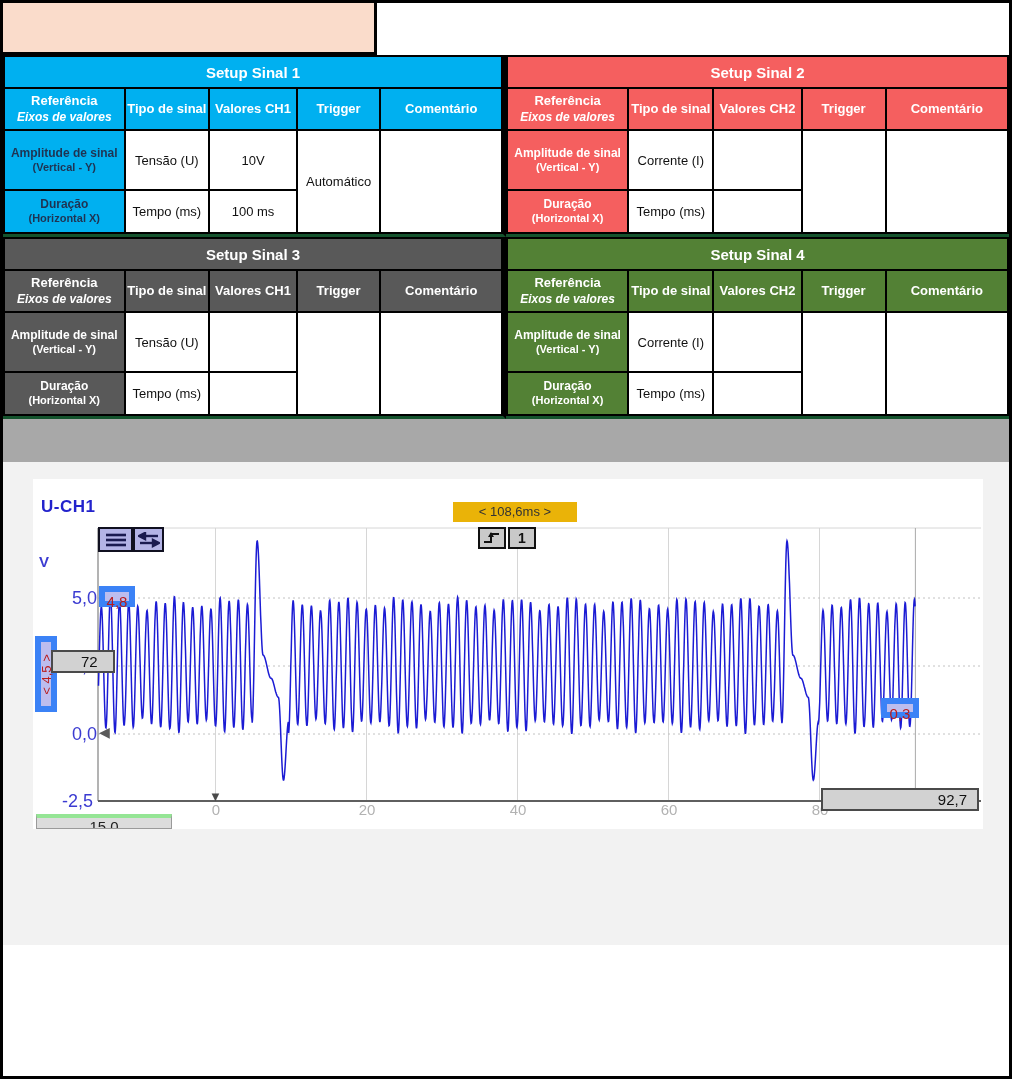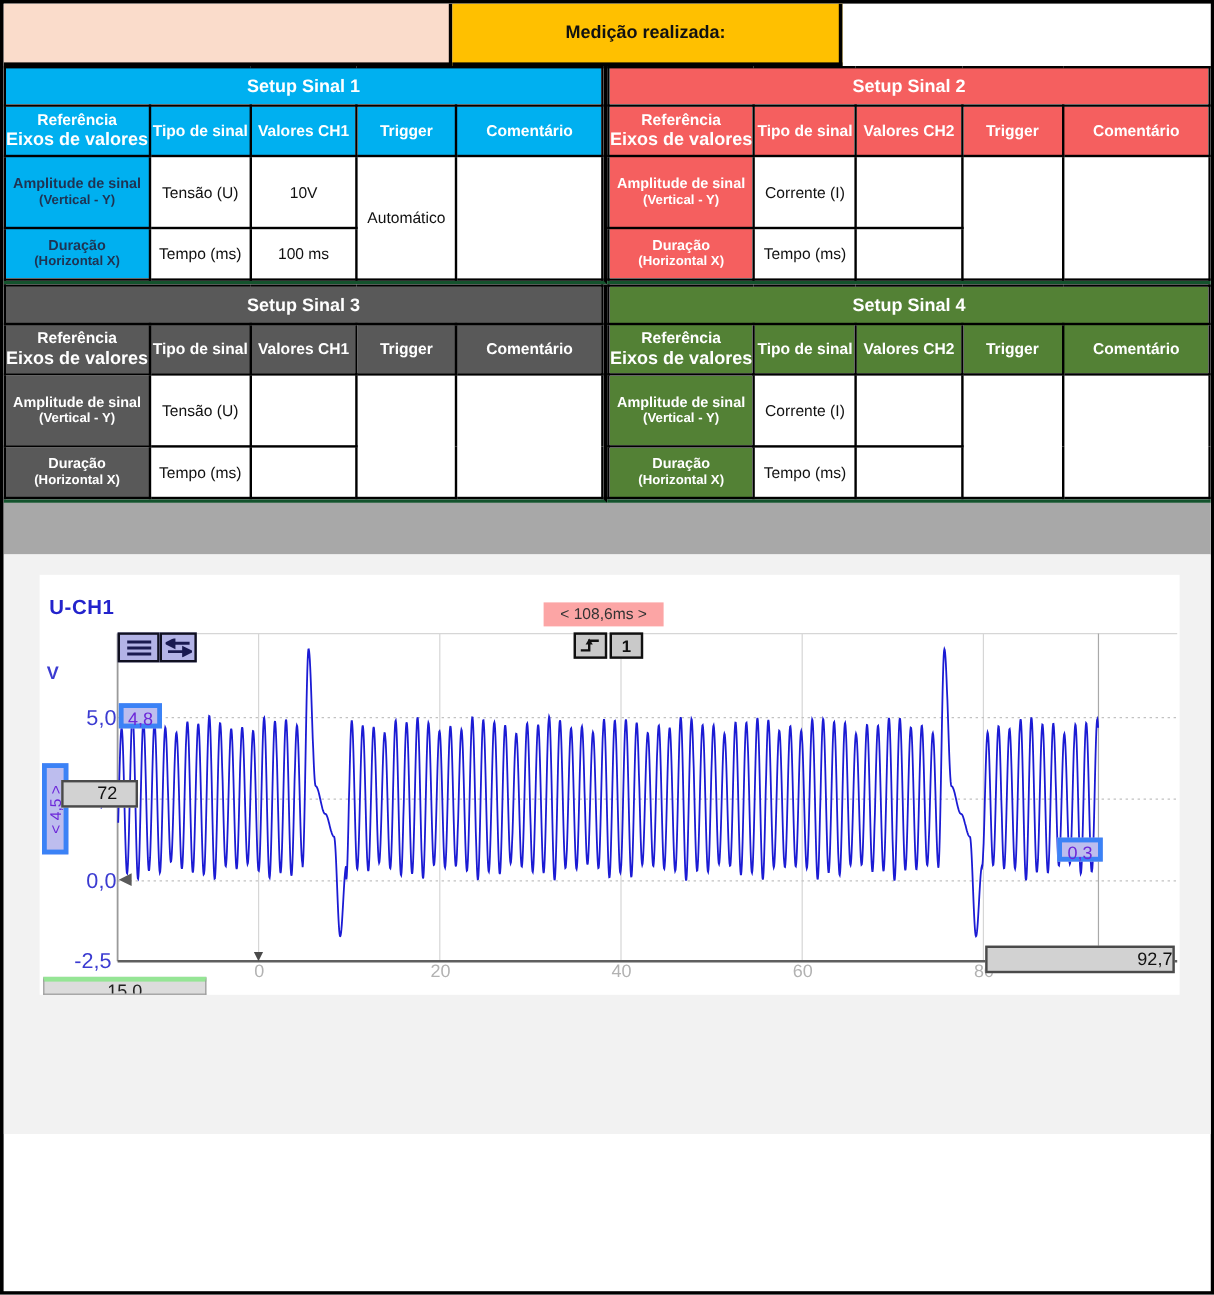--- a/index.html
+++ b/index.html
@@ -15,44 +15,44 @@
   .top-cell.right { flex:1; background:var(--peach); border-right:none; }
 
   
   .tables-grid { display:grid; grid-template-columns:1fr 1fr; }
   .tbl-wrap { border-right:3px solid #000; border-bottom:3px solid #14532d; }
   .tbl-wrap:nth-child(2n) { border-right:none; }
   table.setup { border-collapse:collapse; width:100%; table-layout:fixed; background:#fff; }
   table.setup th, table.setup td { border:2px solid #000; text-align:center; vertical-align:middle; overflow:hidden; }
   tr.title-row th { height:32px; background:var(--accent); color:#fff; font-size:15px; font-weight:bold; }
   tr.head-row th { height:42px; background:var(--accent); color:#fff; font-size:13px; font-weight:bold; line-height:1.25; }
-  .hd-sub { display:block; font-size:15px; font-weight:bold; }
+  .hd-sub { display:block; font-size:12px; font-weight:bold;font-style:italic; }
   tr.data-row th.rowlabel { background:var(--accent); color:var(--labelcolor); font-size:12px; font-weight:bold; line-height:1.25; }
   .rl-sub { display:block; font-size:11px; }
   tr.data-row td { font-size:13px; color:#111; background:#fff; }
   tr.r1 th, tr.r1 td { height:60px; }
   tr.r2 th, tr.r2 td { height:43px; }
 
   
   .gray-band { height:43px; background:#a8a8a8; border-bottom:0; }
 
   
   .scope-section { height:483px; background:#f2f2f2; position:relative; }
   .scope-panel { position:absolute; left:30px; top:17px; width:950px; height:350px; background:#ffffff; }
   .scope-panel .abs { position:absolute; }
   .scope-title { left:8px; top:18px; color:#2323cc; font-weight:bold; font-size:17px; letter-spacing:0.5px; }
-  .win-box { left:420px; top:23px; width:100px; height:20px; background:#fca5a5; color:#333; font-size:13px; line-height:20px; text-align:center; }
+  .win-box { left:420px; top:23px; width:124px; height:20px; background:#eab308; color:#333; font-size:13px; line-height:20px; text-align:center; }
   .unit-v { left:6px; top:74px; color:#3b3bd1; font-size:15px; font-weight:bold; }
   .icon-btn-group { left:65px; top:48px; display:flex; }
   .icon-btn { width:35px; height:25px; background:#b3b3e6; border:2px solid #101020; display:flex; align-items:center; justify-content:center; cursor:pointer; }
   .trig-group { left:445px; top:48px; display:flex; gap:2px; }
   .trig-btn { width:28px; height:22px; background:#c9c9c9; border:2px solid #101010; display:flex; align-items:center; justify-content:center; font-size:14px; font-weight:bold; color:#111; cursor:pointer; }
   .ytick { width:36px; text-align:right; color:#3b3bd1; font-size:18px; }
   .xtick { width:34px; text-align:center; color:#b2b2b2; font-size:15px; }
-  .lav-box { background:#bdbdee; border:4px solid #3b82f6; color:#6d28d9; font-size:15px; text-align:center; }
+  .lav-box { background:#bdbdee; border:6px solid #3b82f6; color:#b91c1c; font-size:15px; text-align:center; }
   .gray-box { background:#d2d2d2; border:2px solid #4a4a4a; color:#111; font-size:15px; }
   .v-range { left:2px; top:157px; width:22px; height:76px; display:flex; align-items:center; justify-content:center; }
   .v-range span { transform:rotate(-90deg); white-space:nowrap; font-size:13px; }
   .gnd-marker { left:66px; top:245px; color:#5a5a5a; font-size:14px; }
   .t0-marker { left:176px; top:310px; color:#4a4a4a; font-size:13px; }
   .tb-box { left:3px; top:335px; width:136px; height:15px; background:#dcdcdc; border:1px solid #9a9a9a; border-top:4px solid #95e595; overflow:hidden; text-align:center; font-size:15px; line-height:18px; color:#222; }
   #scope-svg { position:absolute; left:0; top:0; }
   #scope-svg .vgrid { stroke:#d6d6d6; stroke-width:1; }
   #scope-svg .hgrid { stroke:#c2c2c2; stroke-width:1; stroke-dasharray:2,3; }
   #scope-svg .axis-y { stroke:#9a9a9a; stroke-width:1.5; }
@@ -65,21 +65,20 @@
   .comment-text { position:absolute; left:130px; top:40px; width:790px; text-align:center; font-size:16.5px; color:#333; line-height:1.55; }
   .bottom-bar { position:absolute; left:0; bottom:0; width:100%; height:9px; background:#0a0a12; }
 </style>
 </head>
 <body>
 
 <div id="page">
 
   <div class="top-row">
     <div class="top-cell left"></div>
-    <div class="top-cell mid">Medição realizada:</div>
   </div>
 
   <div class="tables-grid">
 
     <div class="tbl-wrap" style="--accent: #00b0f0; --labelcolor: #1f3352;">
       <table class="setup">
         <colgroup>
             <col style="width:24.2%">
             <col style="width:17%">
             <col style="width:17.6%">
@@ -294,19 +293,19 @@
       <div class="abs gnd-marker">◀</div>
 
       <div class="abs xtick" style="left:166px; top:322px;">0</div>
       <div class="abs xtick" style="left:317px; top:322px;">20</div>
       <div class="abs xtick" style="left:468px; top:322px;">40</div>
       <div class="abs xtick" style="left:619px; top:322px;text-align:center;">60</div>
       <div class="abs xtick" style="left:770px; top:322px;">80</div>
       <div class="abs t0-marker">▼</div>
 
       <div class="abs lav-box" style="left:848px; top:219px; width:38px; height:20px; line-height:19px;">0,3</div>
-      <div class="abs gray-box" style="left:788px; top:309px; width:158px; height:23px; line-height:20px; text-align:right; ">92,7</div>
+      <div class="abs gray-box" style="left:788px; top:309px; width:158px; height:23px; line-height:20px; text-align:right; padding-right:10px;">92,7</div>
       <div class="abs tb-box">15,0</div>
     </div>
   </div>
 
 
 </div>
 
 </body></html>

